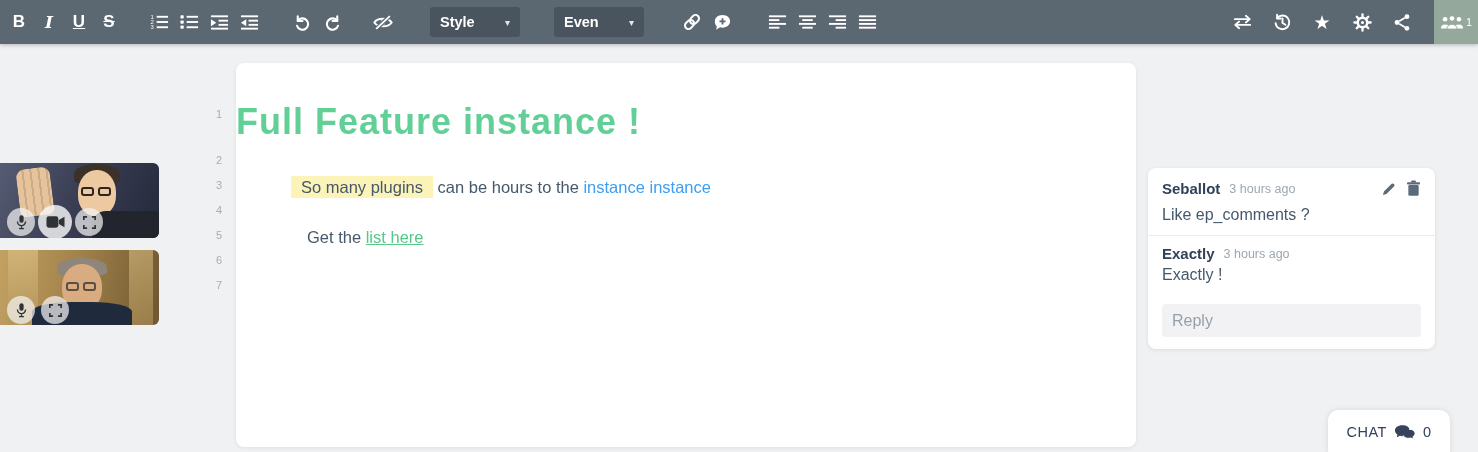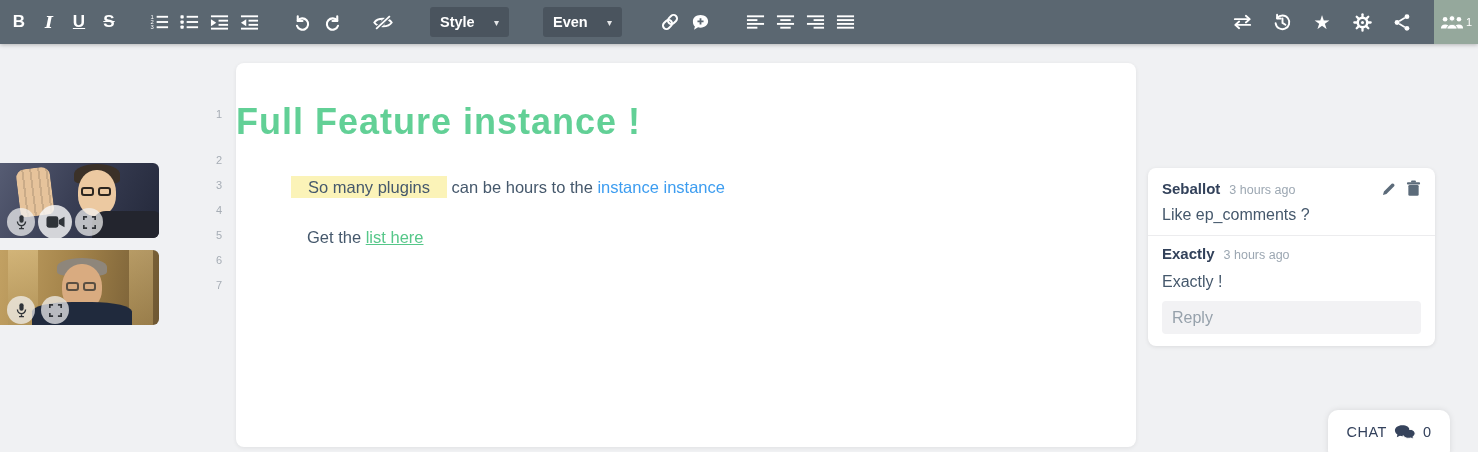--- a/index.html
+++ b/index.html
@@ -10,42 +10,42 @@
   .toolbar { position:absolute; left:0; top:0; width:1478px; height:44px;
     background:#5b6771; display:flex; align-items:center; padding-left:4px;
     box-shadow:0 1px 4px rgba(0,0,0,.25); z-index:20; }
   .tb-btn { width:30px; height:44px; display:flex; align-items:center; justify-content:center;
     color:#fff; cursor:pointer; flex:0 0 auto; }
   .tb-txt { font-size:17px; font-weight:700; }
   .tb-sep-ml20 { margin-left:20px; } .tb-sep-ml23 { margin-left:23px; }
   .tb-sep-ml21 { margin-left:21px; } .tb-sep-ml32 { margin-left:32px; }
   .tb-sep-ml34 { margin-left:34px; } .tb-sep-ml33 { margin-left:33px; }
   .tb-sep-ml25 { margin-left:25px; }
-  .dropdown { height:30px; width:79px; background:#4a545e; border-radius:3px; color:#fff;
+  .dropdown { height:30px; width:90px; background:#4a545e; border-radius:3px; color:#fff;
     display:flex; align-items:center; justify-content:space-between; padding:0 10px;
     font-size:14.5px; font-weight:700; cursor:pointer; flex:0 0 auto; align-self:center; }
   .dropdown .caret { font-size:10px; opacity:.85; }
   .tb-right { margin-left:auto; display:flex; height:44px; align-items:center; }
   .tb-right .tb-btn { width:40px; }
   .tb-btn.share-btn { margin-right:12px; }
   .users-btn { width:44px; height:44px; background:#95a89c; display:flex; align-items:center;
     justify-content:center; gap:2px; color:#fff; font-size:11px; cursor:pointer; }
   .star-glyph { font-size:19px; line-height:1; }
 
   
   .line-numbers { position:absolute; left:192px; top:0; width:30px; z-index:5; }
   .line-numbers span { position:absolute; right:0; width:30px; text-align:right;
     font-size:11px; color:#a6adb5; }
   .pad { position:absolute; left:236px; top:63px; width:900px; height:384px; background:#fff;
     border-radius:8px; box-shadow:0 1px 4px rgba(0,0,0,.07); z-index:4; }
   .pad-title { position:absolute; left:0; top:38px; width:100%; text-align:left;
     font-size:36px; font-weight:700; letter-spacing:1px; color:#62d096; }
   .pad-line { position:absolute; left:55px; font-size:16.5px; line-height:25px; color:#45586c; }
   .pl-3 { top:112px; } .pl-5 { top:162px;margin-left:16px; } .pl-7 { top:212px; }
-  .hl { background:#fbf3b8; padding:2px 17px; cursor:pointer; }
+  .hl { background:#fbf3b8; padding:2px 10px; cursor:pointer; }
   .link-blue { color:#3d9df0; text-decoration:none; cursor:pointer; }
   .link-green { color:#56c789; text-decoration:underline; cursor:pointer; }
 
   
   .vthumb { position:absolute; left:0; width:159px; height:75px; overflow:hidden;
     border-radius:0 6px 6px 0; z-index:6; }
   .vt1 { top:163px; background:linear-gradient(115deg,#565c73 0%,#3a3f55 45%,#23283a 100%); }
   .vt2 { top:250px; background:linear-gradient(100deg,#c2a163 0%,#a3834a 45%,#6e5732 100%); }
   .vt2 .pillar { position:absolute; top:0; left:8px; width:30px; height:100%;
     background:linear-gradient(180deg,#d8bb80,#b3955a); opacity:.75; }
@@ -70,28 +70,28 @@
   .vt2 .body { position:absolute; left:32px; top:52px; width:100px; height:24px;
     background:#202a3d; border-radius:40% 40% 0 0; }
   .vbtn { position:absolute; width:28px; height:28px; border-radius:50%;
     background:rgba(242,242,242,.72); display:flex; align-items:center; justify-content:center;
     cursor:pointer; }
   .vbtn.big { width:34px; height:34px; background:rgba(247,247,247,.82); }
 
   
   .comments-card { position:absolute; left:1148px; top:168px; width:287px; background:#fff;
     border-radius:8px; box-shadow:0 1px 4px rgba(0,0,0,.09); z-index:6; padding:12px 14px 12px; }
-  .c-head { display:flex; align-items:flex-end; }
+  .c-head { display:flex; align-items:center; }
   .c-name { font-size:15px; font-weight:700; color:#32415a; }
   .c-time { font-size:12.5px; color:#9ca7b2; margin-left:9px; }
   .c-actions { margin-left:auto; display:flex; gap:9px; align-items:center; }
   .c-actions span { cursor:pointer; display:flex; }
   .c-text { font-size:16px; color:#45586c; margin-top:9px; }
   .c-reply-sec { border-top:1px solid #ececee; margin:11px -14px 0; padding:9px 14px 0; }
-  .reply-input { margin-top:10px; width:100%; height:33px; background:#f2f2f4; border:none;
+  .reply-input { margin-top:20px; width:100%; height:33px; background:#f2f2f4; border:none;
     border-radius:4px; padding:0 10px; font-size:16px; color:#45586c;
     font-family:"Liberation Sans","DejaVu Sans",sans-serif; }
   .reply-input::placeholder { color:#96a1ab; }
 
   
   .chat-box { position:absolute; left:1328px; top:410px; width:122px; height:50px; background:#fff;
     border-radius:10px; box-shadow:0 0 6px rgba(0,0,0,.10); z-index:8; display:flex;
     align-items:center; justify-content:center; gap:7px; padding-bottom:6px; cursor:pointer; }
   .chat-label, .chat-count { font-size:14.5px; font-weight:400; color:#33415c; letter-spacing:.5px; }
   .chat-count { font-weight:400; }
@@ -399,21 +399,21 @@
       </span>
     </span>
   </div>
   <div class="c-text">Like ep_comments ?</div>
 
   <div class="c-reply-sec">
     <div class="c-head">
       <span class="c-name">Exactly</span>
       <span class="c-time">3 hours ago</span>
     </div>
-    <div class="c-text" style="margin-top:11px;">Exactly !</div>
+    <div class="c-text" style="margin-top:4px;">Exactly !</div>
     <input class="reply-input" type="text" placeholder="Reply" style="">
   </div>
 </div>
 
 <div class="chat-box">
   <span class="chat-label">CHAT</span>
   <svg width="22" height="16" viewBox="0 0 24 17">
     <path d="M9 1 C4.3 1 1 3.5 1 6.7 c0 1.9 1.1 3.5 2.7 4.6 L3.1 14.3 l3.4-1.6 c0.8.2 1.6.3 2.5.3 4.7 0 8-2.5 8-6.3 S13.7 1 9 1 Z" fill="#36435c"></path>
     <path d="M16.5 5.6 c3.9.2 6.6 2.1 6.6 4.6 0 1.5-.9 2.8-2.3 3.7 l.5 2.6 -2.9-1.4 c-.6.1-1.2.2-1.9.2 -3.2 0-5.9-1.3-6.8-3.1" fill="#36435c" stroke="#fff" stroke-width="1.1"></path>
   </svg>

